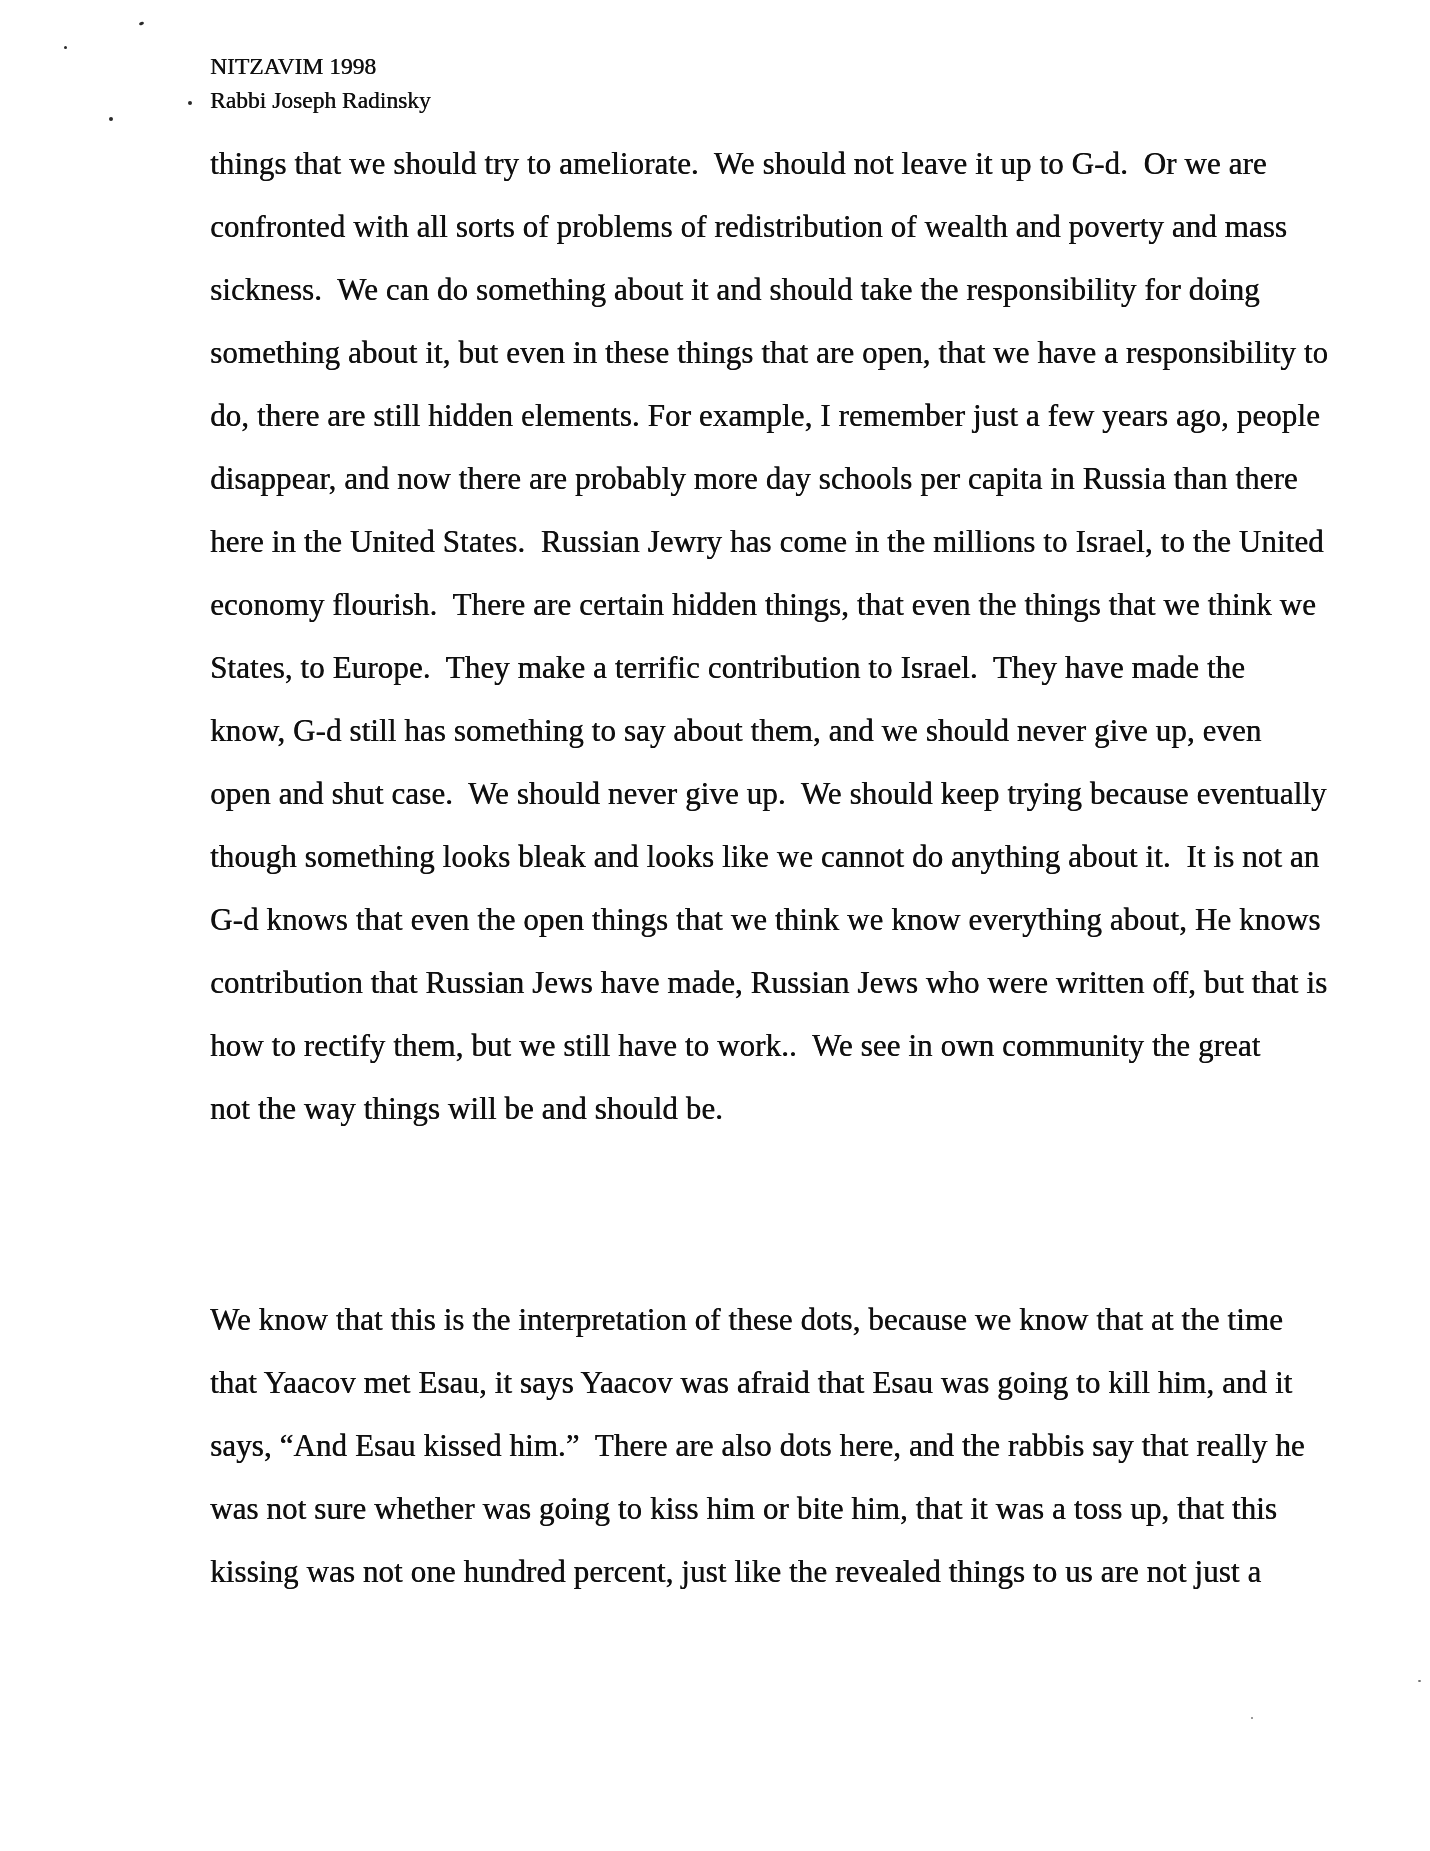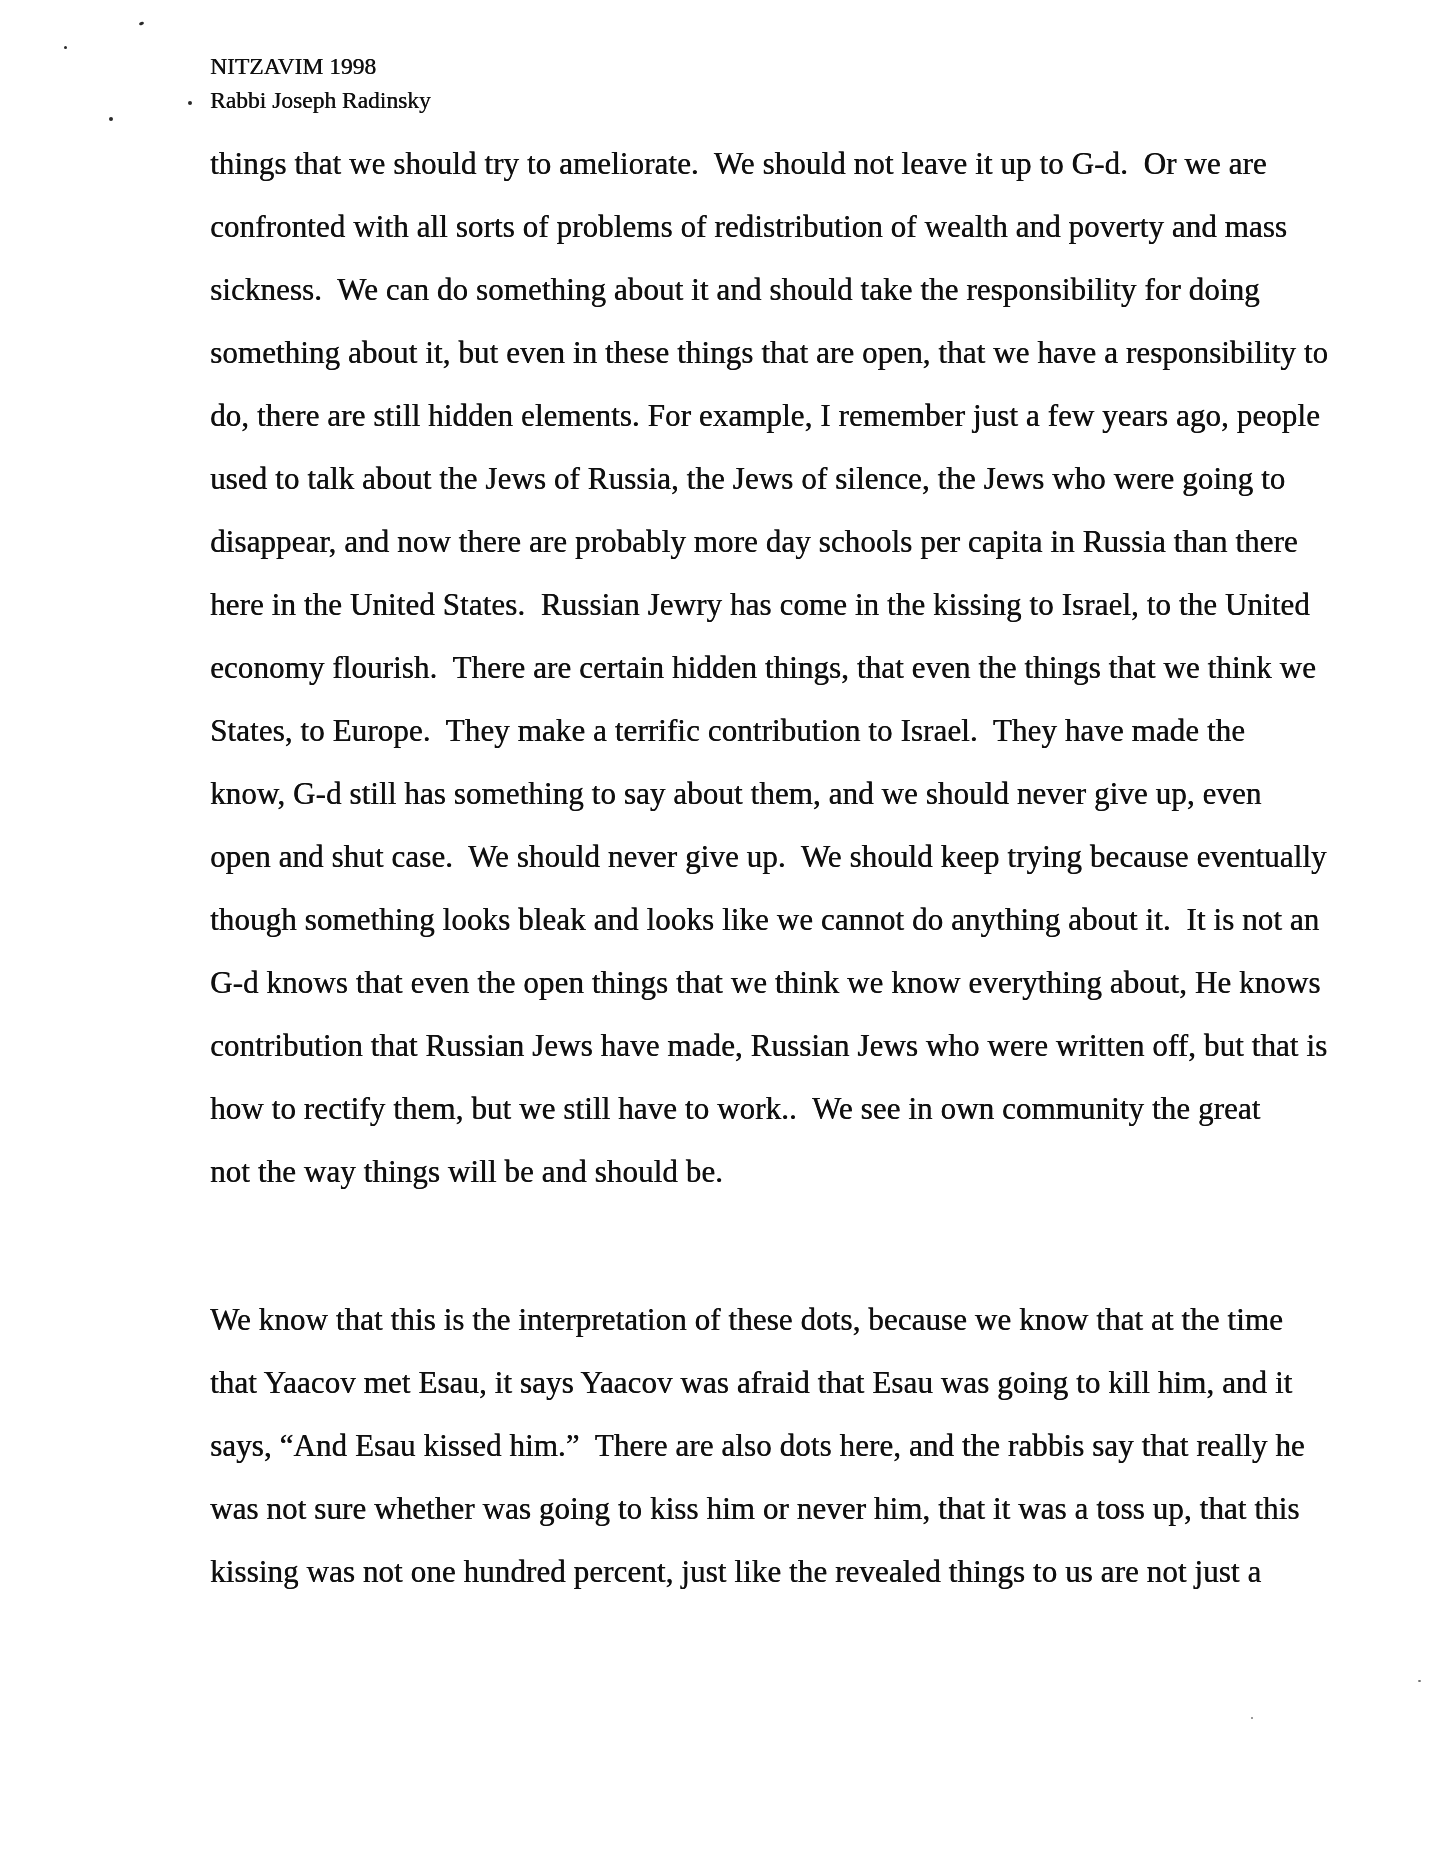--- a/index.html
+++ b/index.html
@@ -74,35 +74,34 @@
     <div class="hline">NITZAVIM 1998</div>
     <div class="hline">Rabbi Joseph Radinsky</div>
   </div>
 
   <div class="para" id="para-1">
     <div class="tline">things that we should try to ameliorate.  We should not leave it up to G-d.  Or we are</div>
     <div class="tline">confronted with all sorts of problems of redistribution of wealth and poverty and mass</div>
     <div class="tline">sickness.  We can do something about it and should take the responsibility for doing</div>
     <div class="tline">something about it, but even in these things that are open, that we have a responsibility to</div>
     <div class="tline">do, there are still hidden elements. For example, I remember just a few years ago, people</div>
-    <div class="tline">used to talk about the Jews of Russia, the Jews of silence, the Jews who were going to</div>
     <div class="tline">disappear, and now there are probably more day schools per capita in Russia than there</div>
-    <div class="tline">here in the United States.  Russian Jewry has come in the kissing to Israel, to the United</div>
+    <div class="tline">here in the United States.  Russian Jewry has come in the millions to Israel, to the United</div>
     <div class="tline">economy flourish.  There are certain hidden things, that even the things that we think we</div>
     <div class="tline">States, to Europe.  They make a terrific contribution to Israel.  They have made the</div>
     <div class="tline">know, G-d still has something to say about them, and we should never give up, even</div>
     <div class="tline">open and shut case.  We should never give up.  We should keep trying because eventually</div>
     <div class="tline">though something looks bleak and looks like we cannot do anything about it.  It is not an</div>
     <div class="tline">G-d knows that even the open things that we think we know everything about, He knows</div>
     <div class="tline">contribution that Russian Jews have made, Russian Jews who were written off, but that is</div>
     <div class="tline">how to rectify them, but we still have to work..  We see in own community the great</div>
     <div class="tline">not the way things will be and should be.</div>
   </div>
 
   <div class="para" id="para-2">
     <div class="tline">We know that this is the interpretation of these dots, because we know that at the time</div>
     <div class="tline">that Yaacov met Esau, it says Yaacov was afraid that Esau was going to kill him, and it</div>
     <div class="tline">says, “And Esau kissed him.”  There are also dots here, and the rabbis say that really he</div>
-    <div class="tline">was not sure whether was going to kiss him or never him, that it was a toss up, that this</div>
+    <div class="tline">was not sure whether was going to kiss him or bite him, that it was a toss up, that this</div>
     <div class="tline">kissing was not one hundred percent, just like the revealed things to us are not just a</div>
   </div>
 
 </div>
 
 </body></html>

